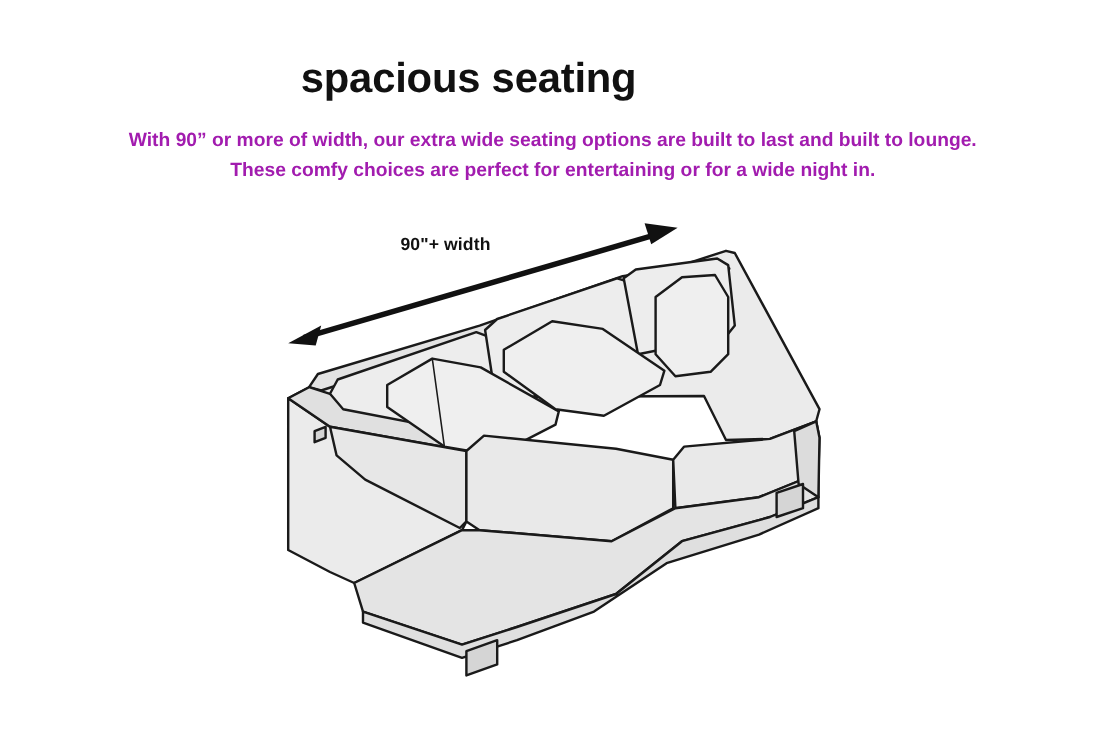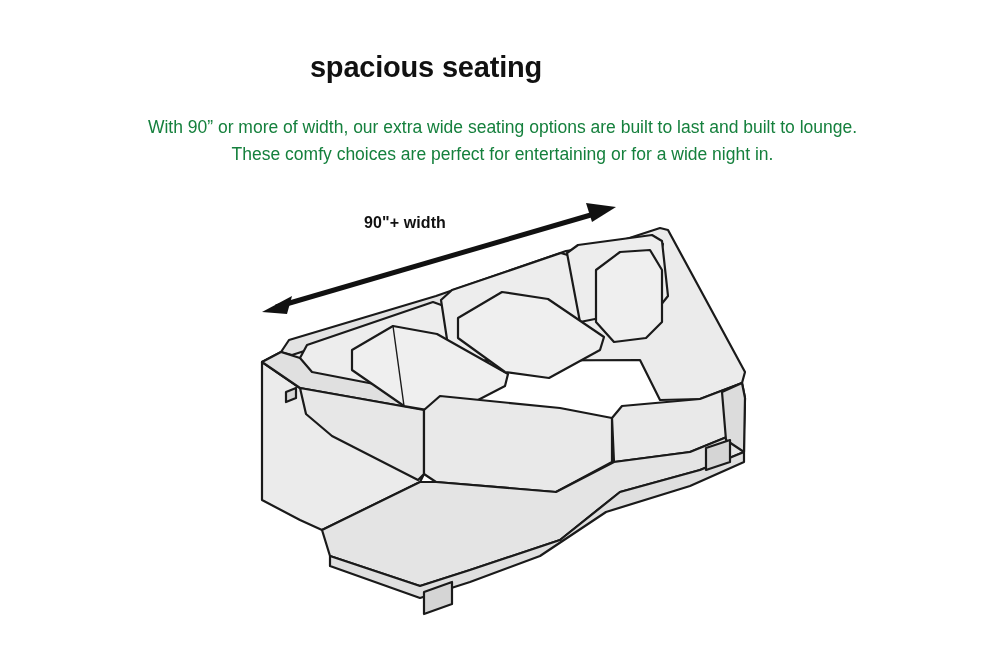--- a/index.html
+++ b/index.html
@@ -20,35 +20,35 @@
     width: 1005px;
     height: 671px;
     background: #ffffff;
   }
   .headline {
     position: absolute;
     top: 52px;
     left: 0;
     width: 852px;
     text-align: center;
-    font-size: 29px;
+    font-size: 38px;
     font-weight: bold;
     letter-spacing: -0.2px;
     color: #111111;
     line-height: 1.1;
   }
   .subcopy {
     position: absolute;
     top: 114px;
     left: 0;
     width: 1005px;
     text-align: center;
     font-size: 17.5px;
-    font-weight: normal;
-    color: #15803d;
+    font-weight: bold;
+    color: #a21caf;
     line-height: 1.55;
   }
   .subcopy .line {
     display: block;
   }
   .dim-label {
     position: absolute;
     top: 214px;
     left: 364px;
     font-size: 16px;

